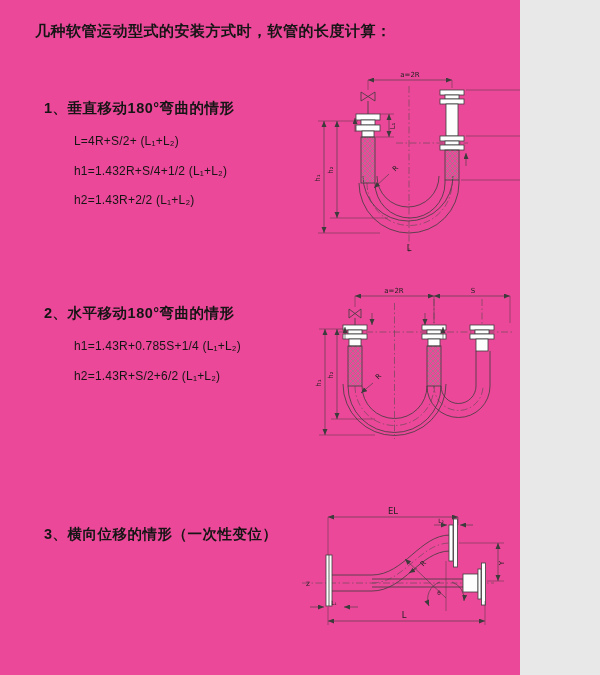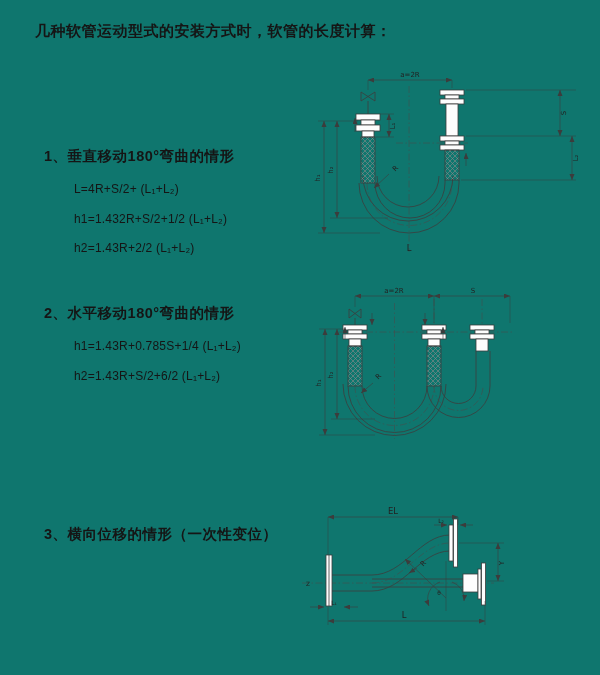--- a/index.html
+++ b/index.html
@@ -1,20 +1,20 @@
 <!DOCTYPE html>
 <html><head>
 <meta charset="utf-8">
 <style>
   html,body{margin:0;padding:0;background:#e8e8e8;}
-  .page{position:relative;width:600px;height:675px;background:#0f766e;overflow:hidden;
+  .page{position:relative;width:520px;height:675px;background:#ec4899;overflow:hidden;
         font-family:"Liberation Sans","DejaVu Sans",sans-serif;color:#151515;}
   .doc-title{position:absolute;left:35px;top:22px;font-size:15px;font-weight:700;letter-spacing:.5px;}
   .section{position:absolute;left:44px;}
-  .sec1{top:99px;margin-top:48px;} .sec2{top:304px;} .sec3{top:525px;}
+  .sec1{top:99px;} .sec2{top:304px;} .sec3{top:525px;}
   .sec-heading{font-size:14.5px;font-weight:700;letter-spacing:.5px;}
   .formulas{margin:9px 0 0 30px;font-size:12px;font-weight:400;line-height:29.5px;letter-spacing:.2px;}
   .diag{position:absolute;}
   .d1{left:310px;top:66px;} .d2{left:313px;top:281px;} .d3{left:298px;top:503px;}
   .ln{stroke:#3c3c3c;stroke-width:.8;fill:none;}
   .part{fill:#fdfdfd;stroke:#3c3c3c;stroke-width:.8;}
   .braid{fill:url(#braid);stroke:#3c3c3c;stroke-width:.8;}
   .dim{stroke:#3c3c3c;stroke-width:.6;fill:none;}
   .ext{stroke:#3c3c3c;stroke-width:.45;fill:none;}
   .cl{stroke:#4a4a4a;stroke-width:.55;fill:none;stroke-dasharray:7 2.5 1.5 2.5;}
@@ -40,21 +40,21 @@
       <marker id="as" markerWidth="7" markerHeight="6" refX="0" refY="2.5" orient="auto" markerUnits="userSpaceOnUse">
         <path d="M6,0 L0,2.5 L6,5 Z" fill="#3c3c3c"></path>
       </marker>
     </defs>
   </svg>
 
   <div class="section sec1">
     <div class="sec-heading">1、垂直移动180°弯曲的情形</div>
     <div class="formulas">
       <div>L=4R+S/2+ (L₁+L₂)</div>
-      <div>h1=1.432R+S/2+1/2 (L₁+L₂)</div>
+      <div>h1=1.432R+S/4+1/2 (L₁+L₂)</div>
       <div>h2=1.43R+2/2 (L₁+L₂)</div>
     </div>
   </div>
 
   <div class="section sec2">
     <div class="sec-heading">2、水平移动180°弯曲的情形</div>
     <div class="formulas">
       <div>h1=1.43R+0.785S+1/4 (L₁+L₂)</div>
       <div>h2=1.43R+S/2+6/2 (L₁+L₂)</div>
     </div>

